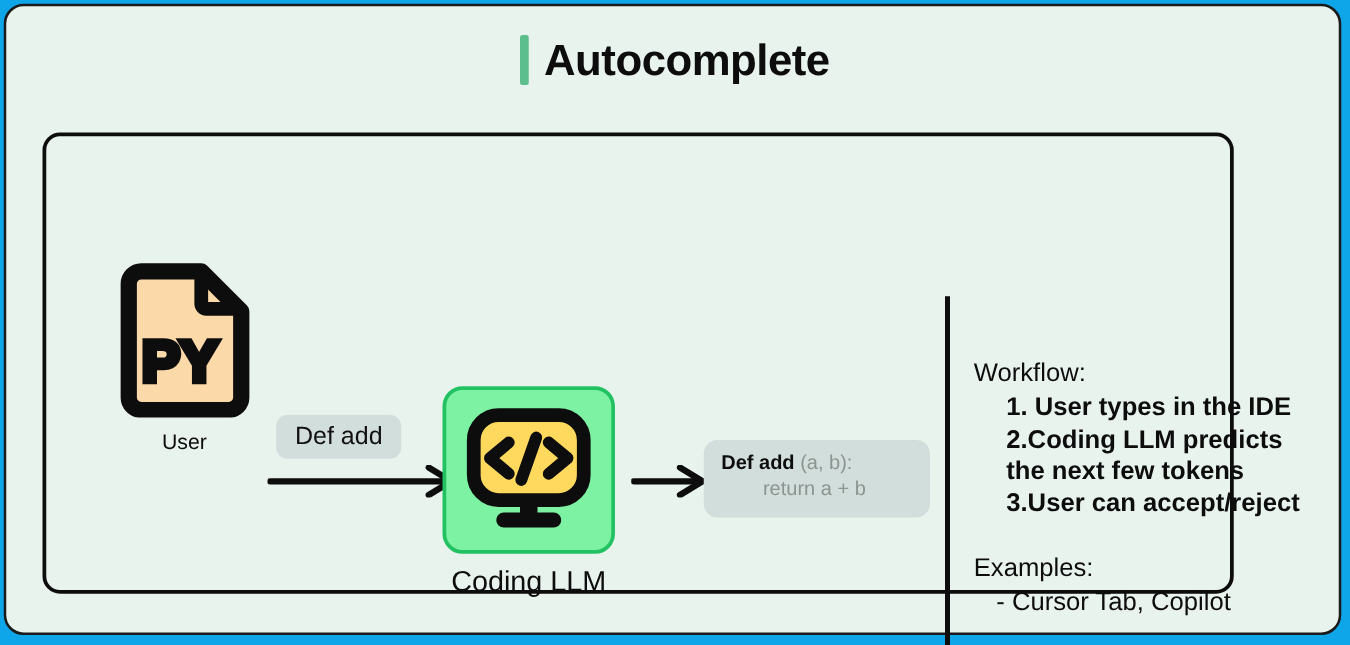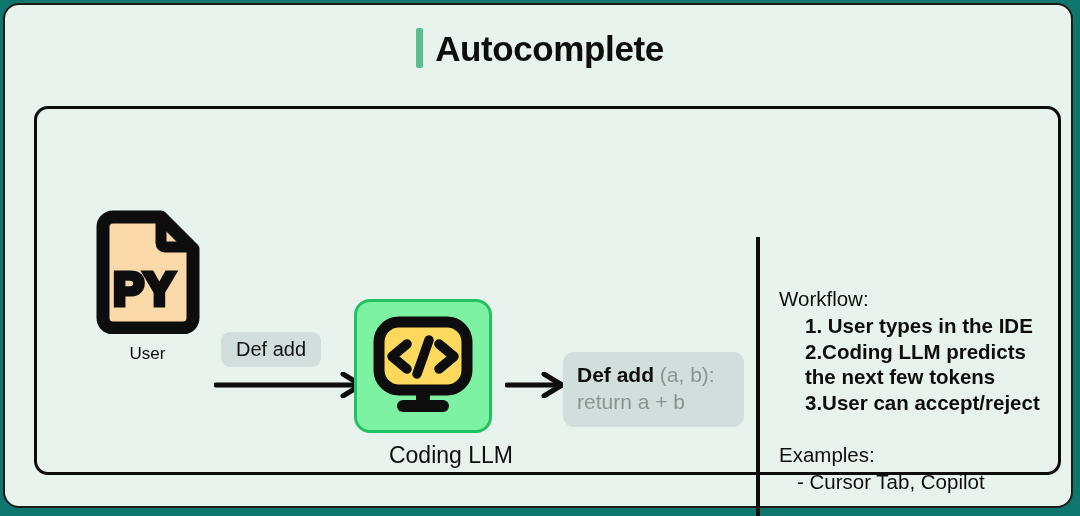--- a/index.html
+++ b/index.html
@@ -9,21 +9,21 @@
   }
   body {
     font-family: "Liberation Sans", sans-serif;
   }
 
   #screen {
     position: relative;
     width: 1080px;
     height: 516px;
     overflow: hidden;
-    background: #0f766e;
+    background: #0ea5e9;
   }
 
   
   .outer-frame {
     position: absolute;
     left: 3px;
     top: 3px;
     width: 1070px;
     height: 505px;
     box-sizing: border-box;
@@ -56,21 +56,21 @@
     color: #0d0d0d;
     letter-spacing: -0.4px;
     line-height: 1;
   }
 
   
   .inner-panel {
     position: absolute;
     left: 29px;
     top: 101px;
-    width: 1027px;
+    width: 953px;
     height: 369px;
     box-sizing: border-box;
     border: 3.5px solid #0d0d0d;
     border-radius: 14px;
     background: transparent;
   }
 
   
   .py-block {
     position: absolute;
@@ -113,23 +113,23 @@
     height: 26px;
   }
   .arrow svg { display: block; }
   .arrow-1 { left: 177px; top: 263px; width: 152px; }
   .arrow-2 { left: 468px; top: 263px; width: 62px; }
 
   
   .llm-block {
     position: absolute;
     left: 296px;
-    top: 190px;
+    top: 200px;
     width: 180px;
-    text-align: right;
+    text-align: center;
   }
   .llm-card {
     width: 138px;
     height: 134px;
     margin: 0 auto;
     background: #7df2a3;
     border: 3px solid #22c263;
     border-radius: 16px;
     box-sizing: border-box;
     display: flex;
@@ -147,28 +147,28 @@
   
   .suggestion {
     position: absolute;
     left: 526px;
     top: 243px;
     width: 181px;
     box-sizing: border-box;
     padding: 9px 14px 11px 14px;
     background: #d2dedb;
     border-radius: 11px;
-    font-size: 21px;
+    font-size: 16px;
     line-height: 1.3;
   }
   .sug-line1 { white-space: nowrap; }
   .sug-bold { font-weight: 700; color: #0d0d0d; }
   .sug-dim  { color: #8c9490; }
   .sug-line2 {
-    text-align: left;
+    text-align: center;
     color: #8c9490;
     padding-right: 4px;
   }
 
   
   .v-divider {
     position: absolute;
     left: 719px;
     top: 128px;
     width: 4px;

